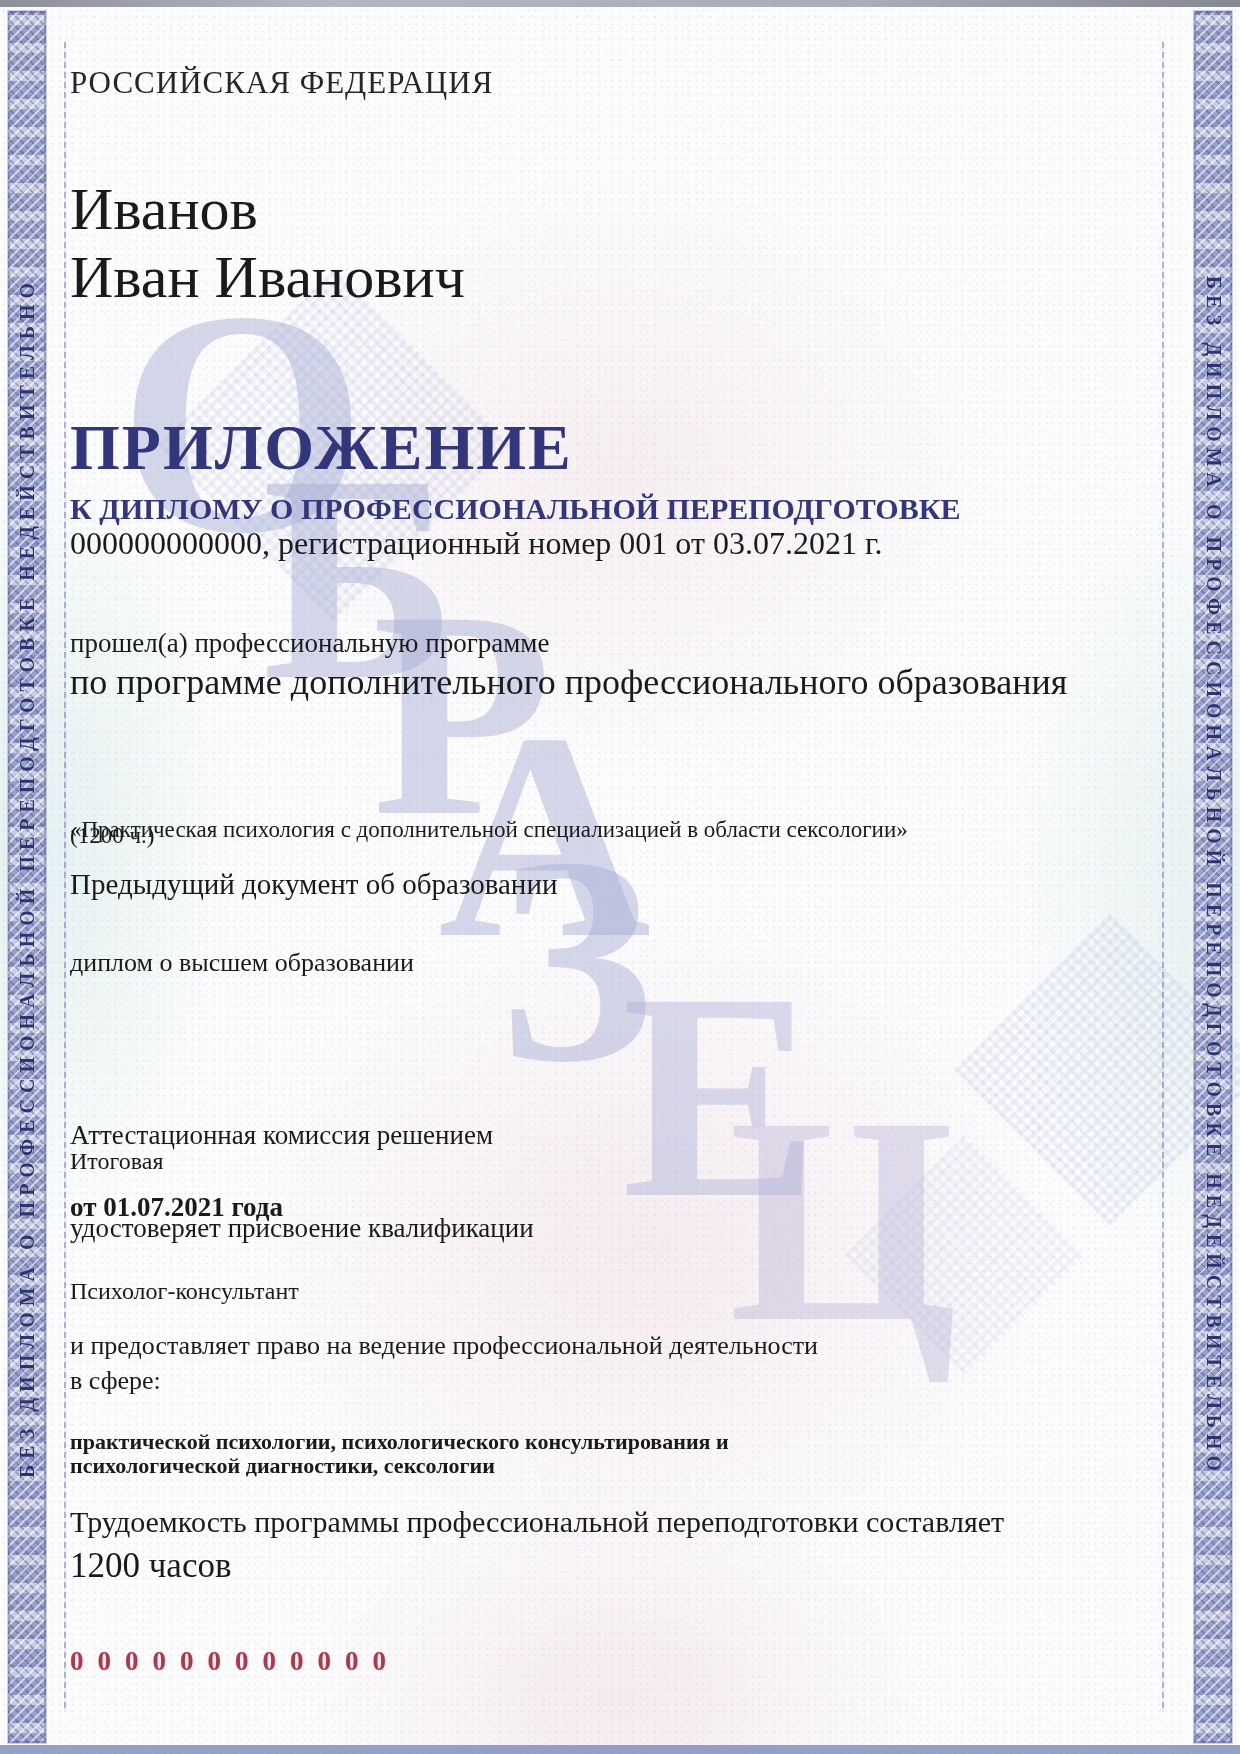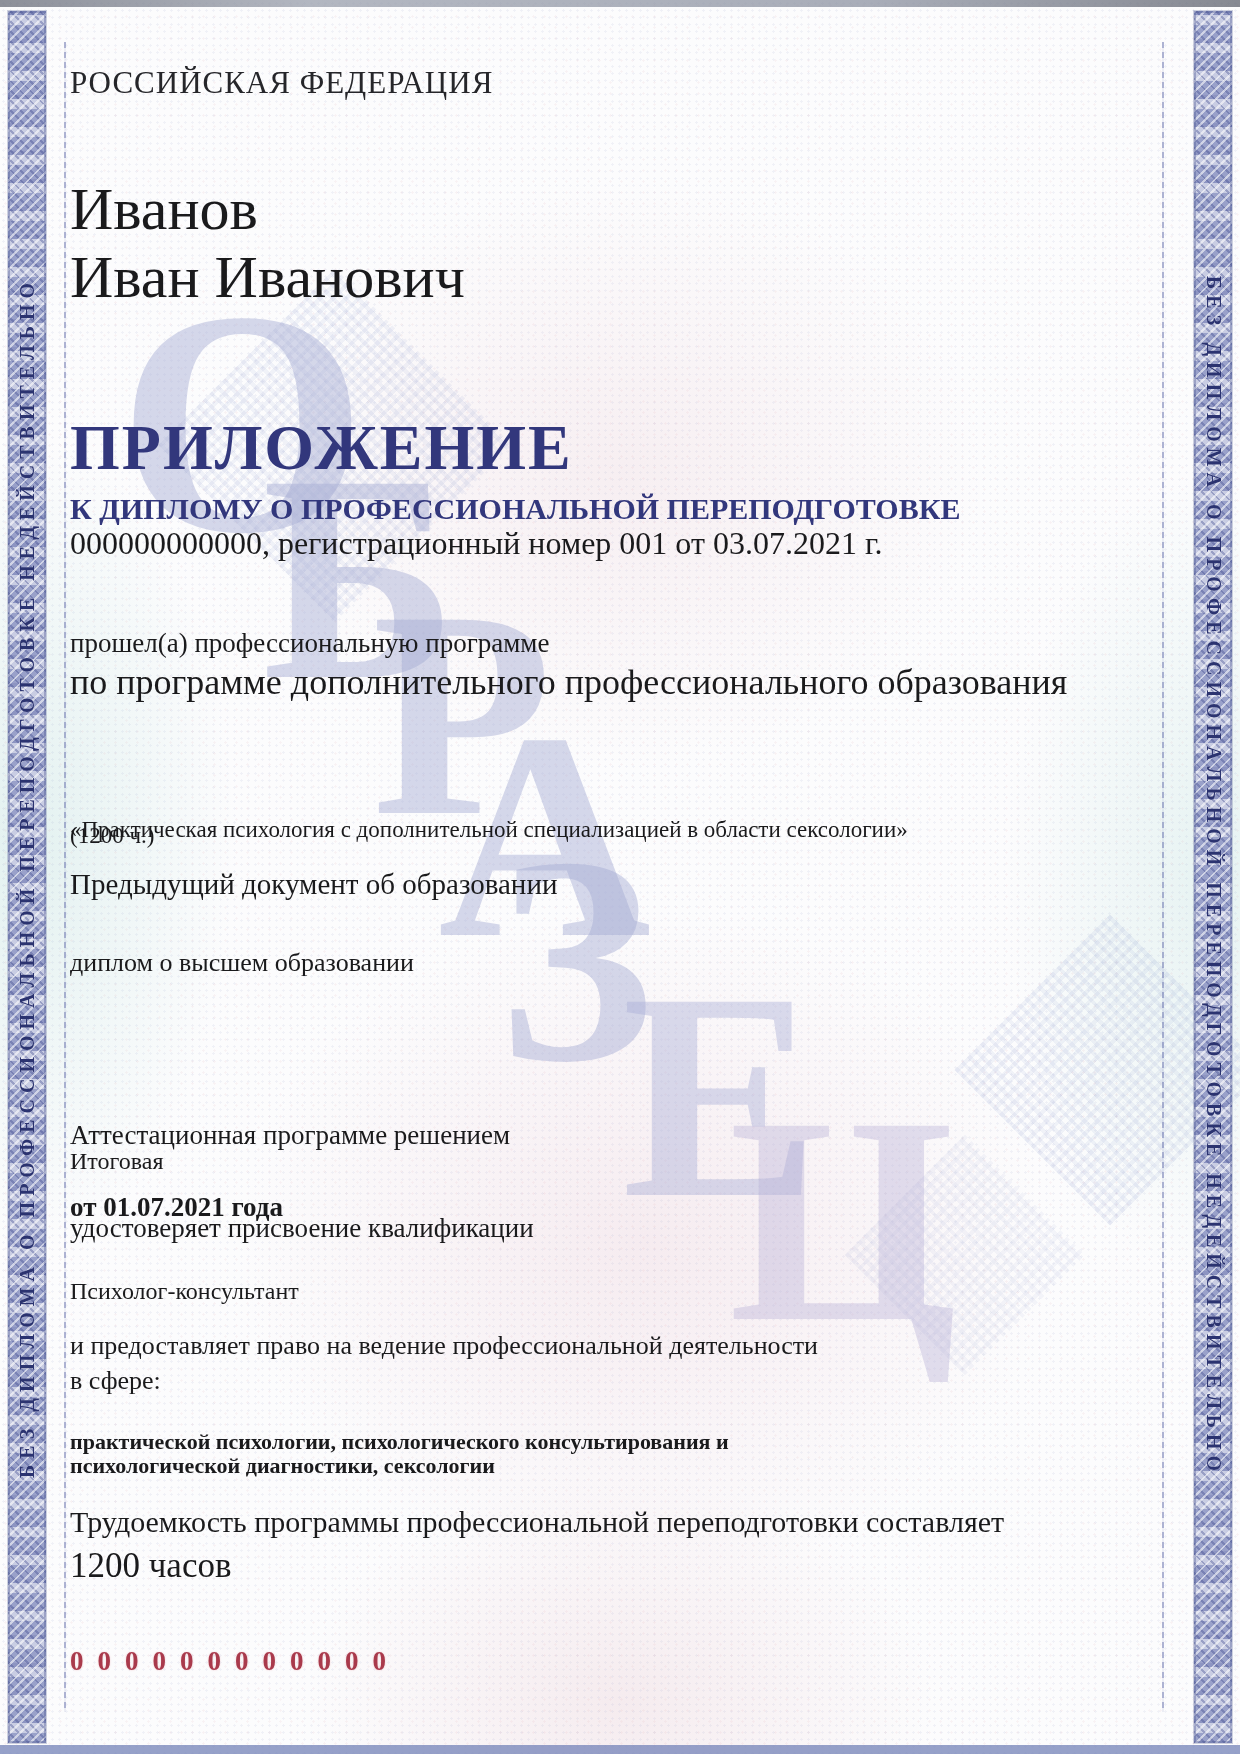--- a/index.html
+++ b/index.html
@@ -130,21 +130,21 @@
     <div class="t subtitle navy">К ДИПЛОМУ О ПРОФЕССИОНАЛЬНОЙ ПЕРЕПОДГОТОВКЕ</div>
     <div class="t title navy">ПРИЛОЖЕНИЕ</div>
     <div class="t number">000000000000, регистрационный номер 001 от 03.07.2021 г.</div>
     <div class="t train1">прошел(а) профессиональную программе</div>
     <div class="t train2">по программе дополнительного профессионального образования</div>
     <div class="t program">«Практическая психология с дополнительной специализацией в области сексологии»</div>
     <div class="t hoursnote">(1200 ч.)</div>
     <div class="t prevlabel">Предыдущий документ об образовании</div>
     <div class="t prevvalue">диплом о высшем образовании</div>
     <div class="t comm1">Итоговая</div>
-    <div class="t comm2">Аттестационная программе решением</div>
+    <div class="t comm2">Аттестационная комиссия решением</div>
     <div class="t comm3">от 01.07.2021 года</div>
     <div class="t quallabel">удостоверяет присвоение квалификации</div>
     <div class="t qualvalue">Психолог-консультант</div>
     <div class="t rights1">и предоставляет право на ведение профессиональной деятельности</div>
     <div class="t rights2">в сфере:</div>
     <div class="t sphere1">практической психологии, психологического консультирования и</div>
     <div class="t sphere2">психологической диагностики, сексологии</div>
     <div class="t workload">Трудоемкость программы профессиональной переподготовки составляет</div>
     <div class="t hoursbig">1200 часов</div>
     <div class="t serial">000000000000</div>

